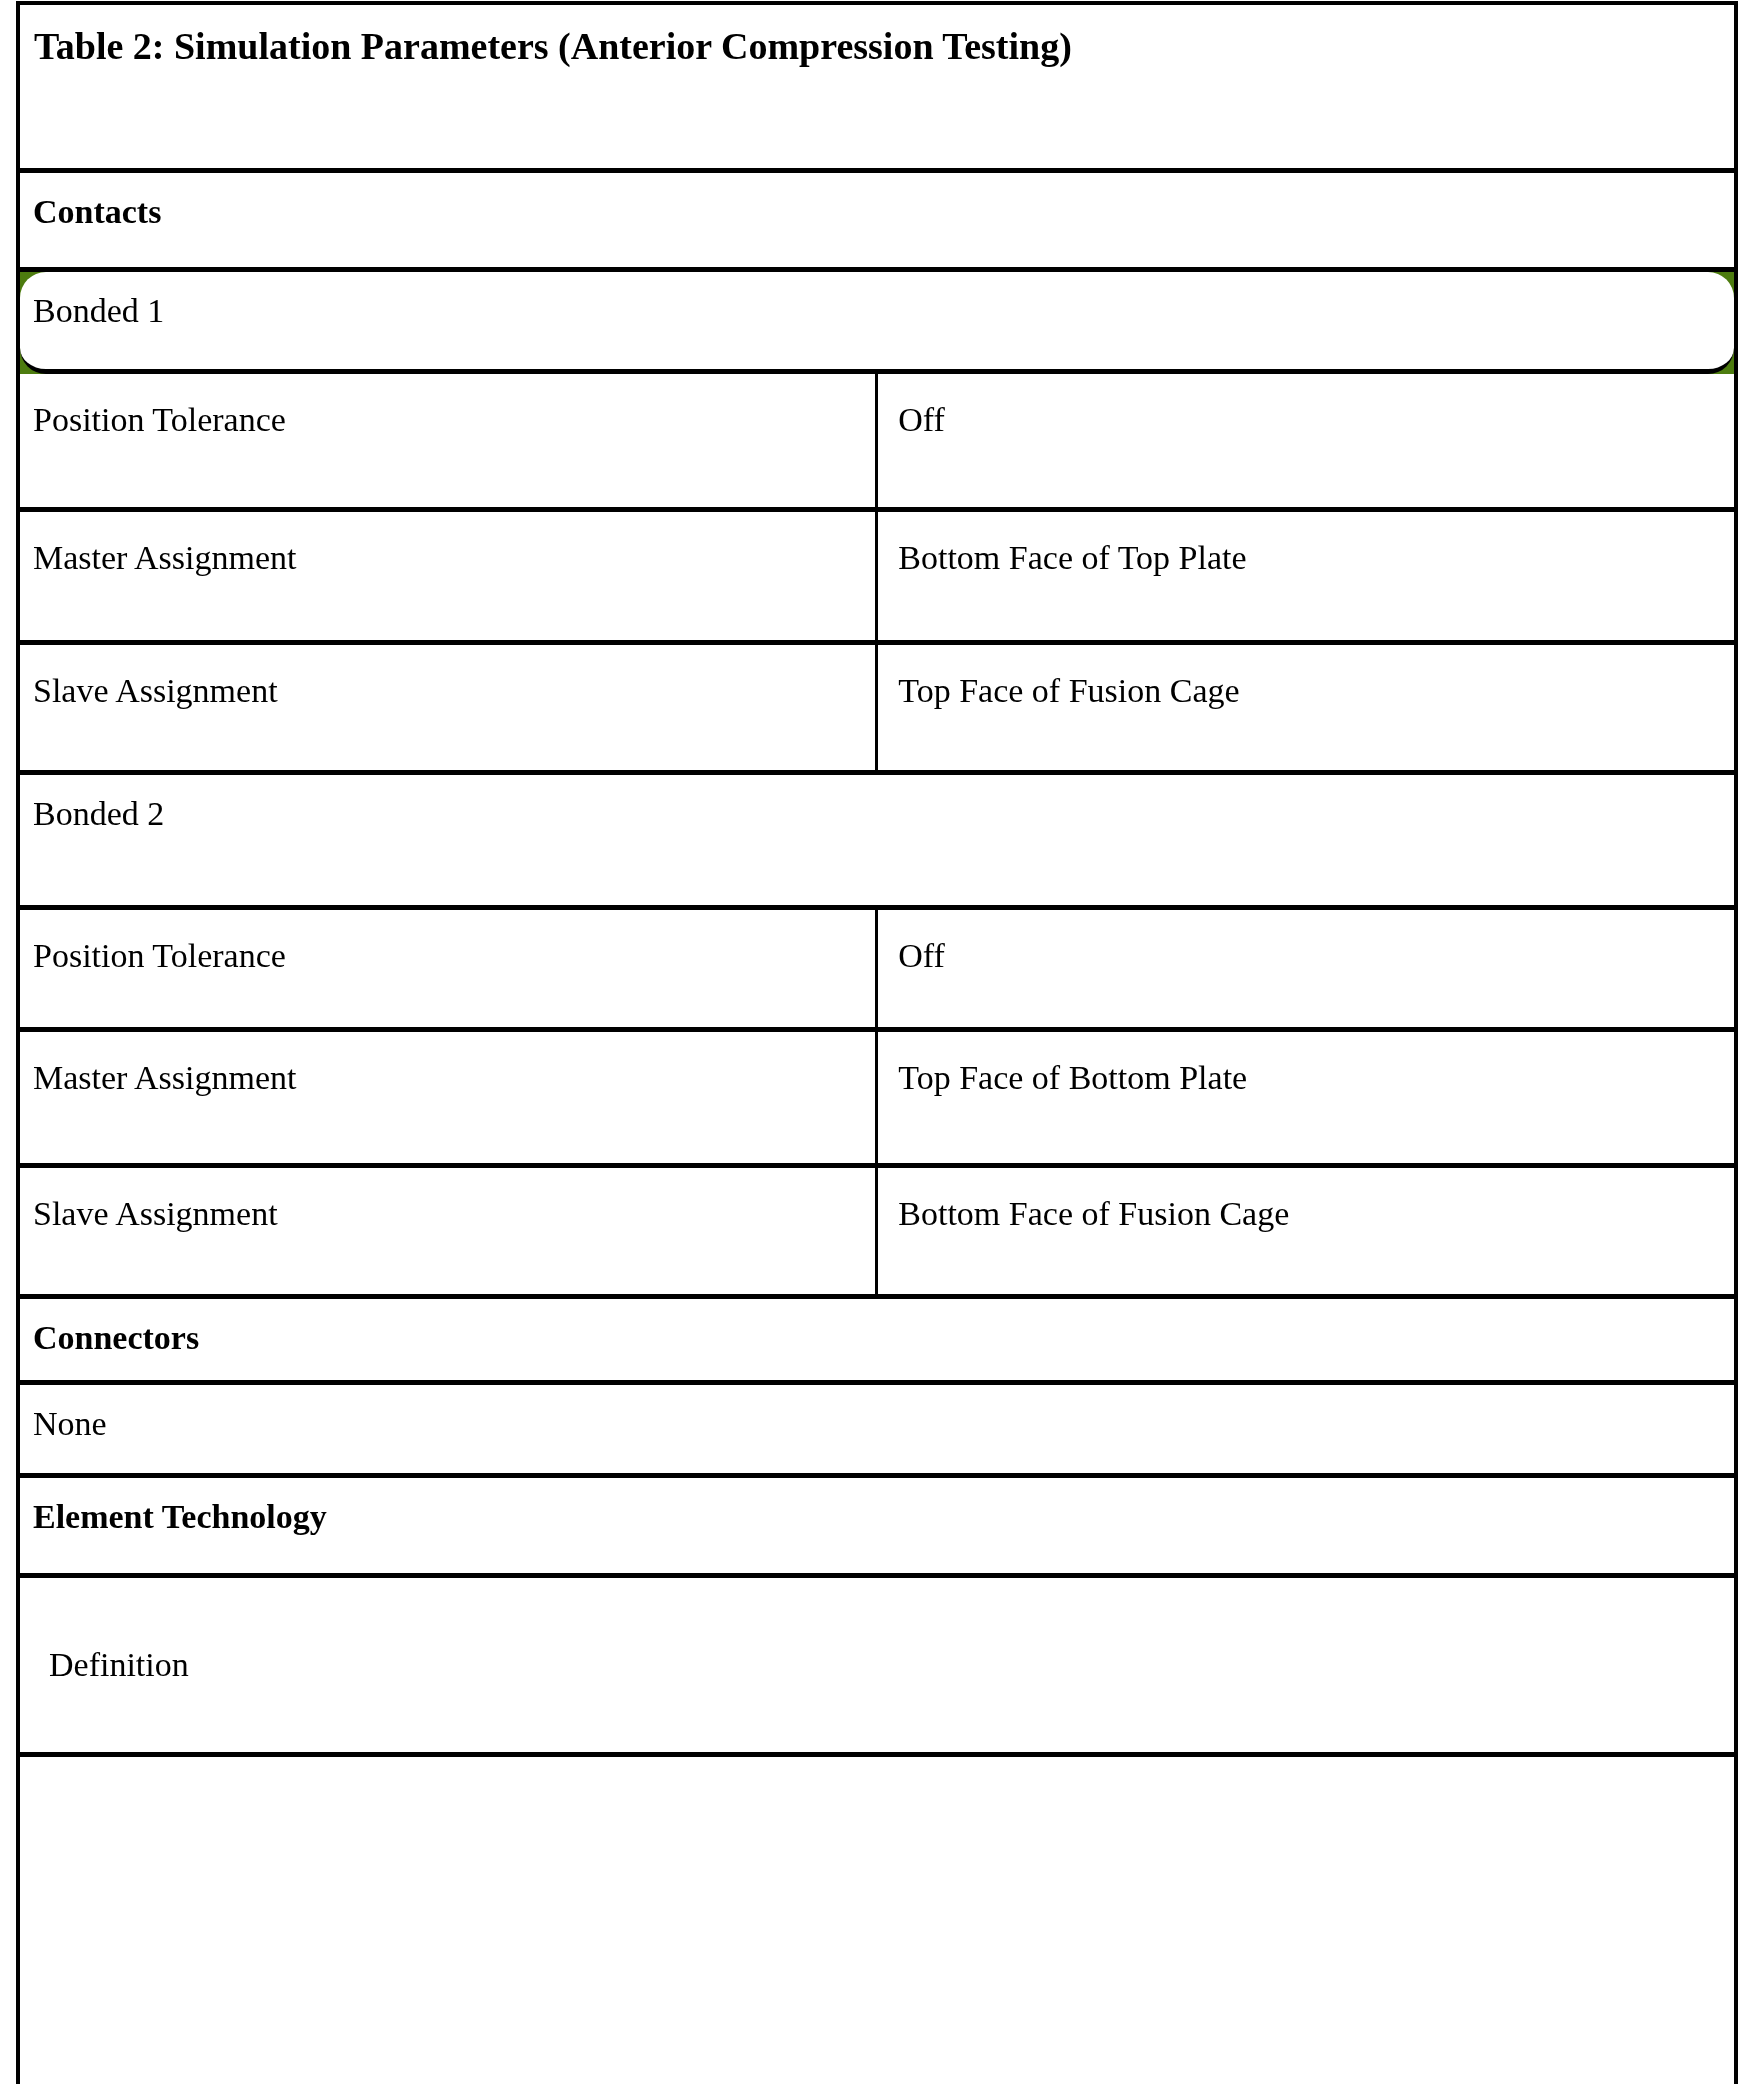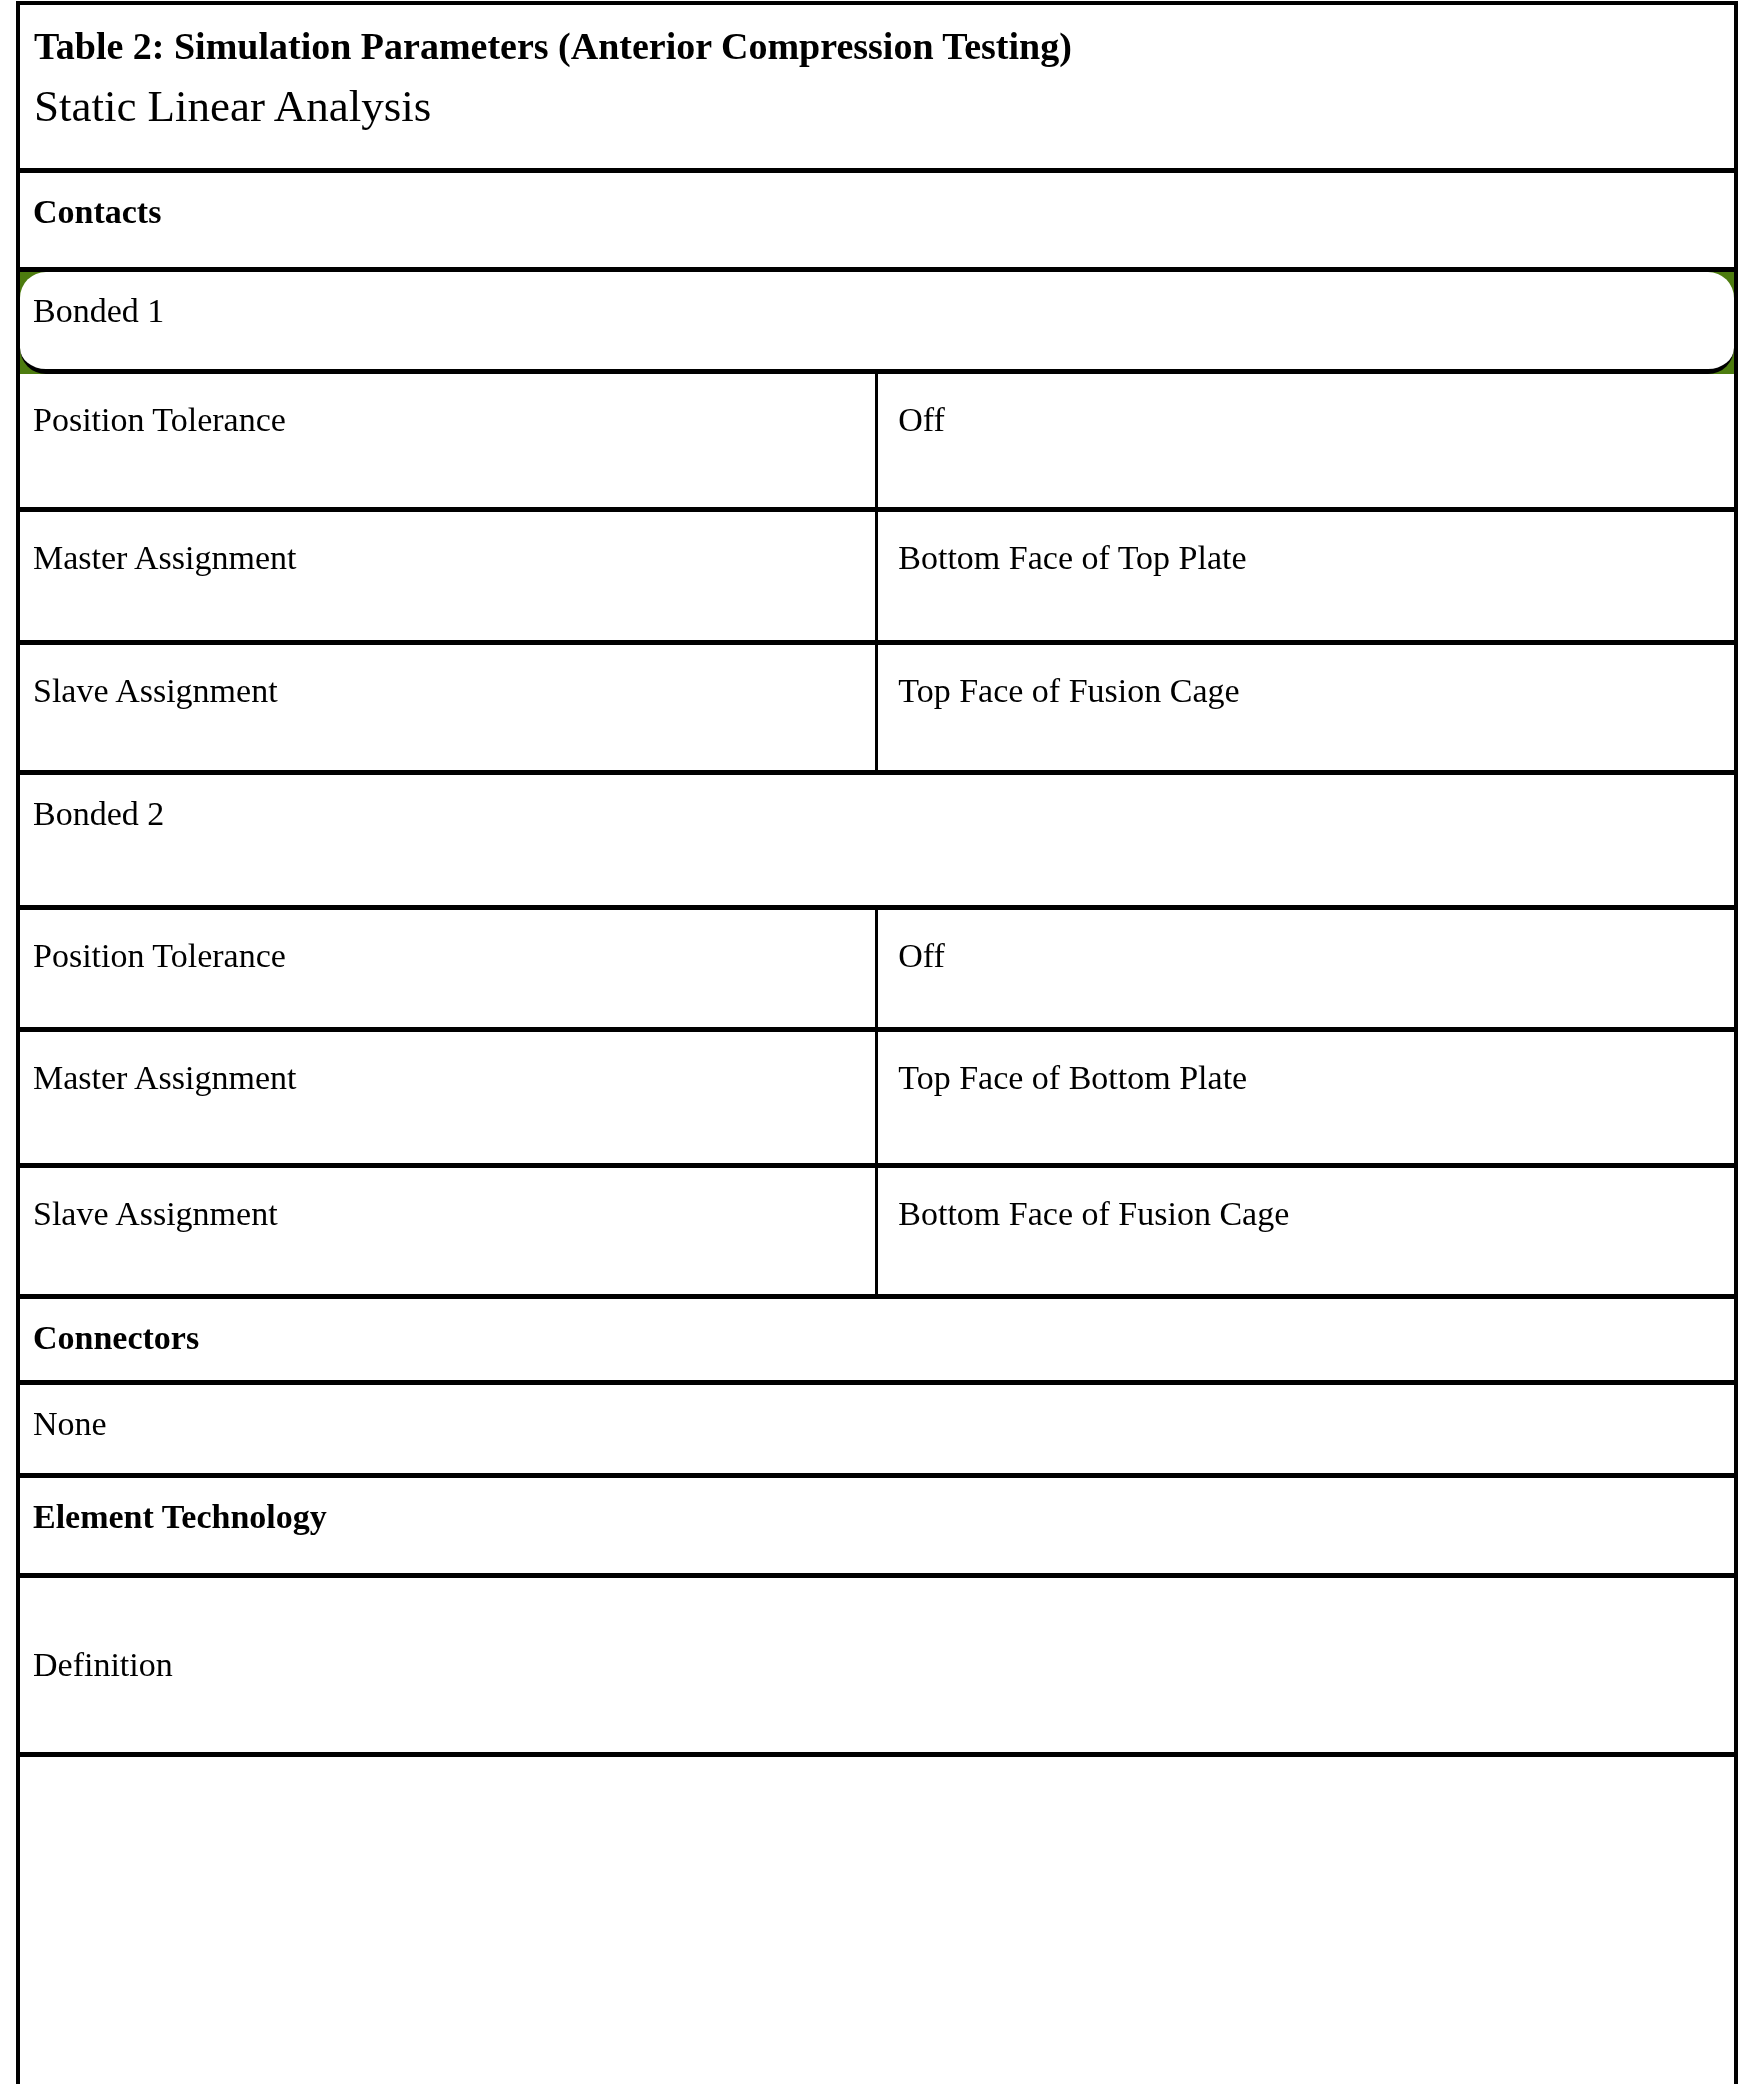--- a/index.html
+++ b/index.html
@@ -32,21 +32,21 @@
   .r3  { height: 138px; }
   .r4  { height: 133px; }
   .r5  { height: 130px; }
   .r6  { height: 135px; }
   .r7  { height: 122px; }
   .r8  { height: 136px; }
   .r9  { height: 131px; }
   .r10 { height: 86px; }
   .r11 { height: 93px; }
   .r12 { height: 100px; }
-  .r13 { height: 179px; }
+  .r13 { height: 179px; padding-left: 16px; }
   .r14 { height: 328px; border-bottom: none; }
 
   .full-cell {
     flex: 1 1 auto;
     padding: 19px 9px 0 12.7px;
     font-size: 34px;
     line-height: 1.15;
   }
   .title-cell { padding: 22px 9px 0 13.6px; }
   .caption {
@@ -97,21 +97,20 @@
   .wrap-line2 { text-align: center; margin-top: 26px; }
 </style>
 </head>
 <body>
 
 <div class="sim-table">
 
   <div class="row r0">
     <div class="full-cell title-cell">
       <div class="caption">Table 2: Simulation Parameters (Anterior Compression Testing)</div>
-      <div class="subtitle">Static Linear Analysis</div>
     </div>
   </div>
 
   <div class="row r1">
     <div class="full-cell bold">Contacts</div>
   </div>
 
   <div class="row r2">
     <div class="full-cell">Bonded 1</div>
   </div>

